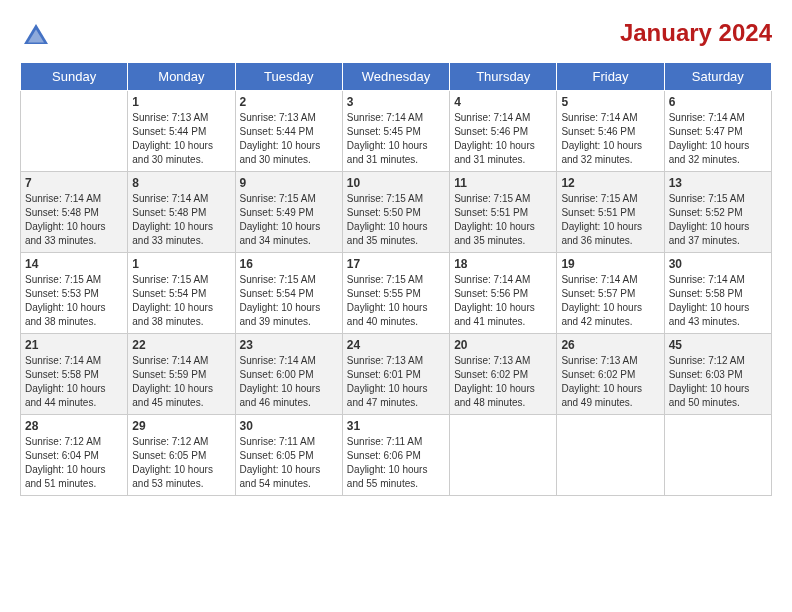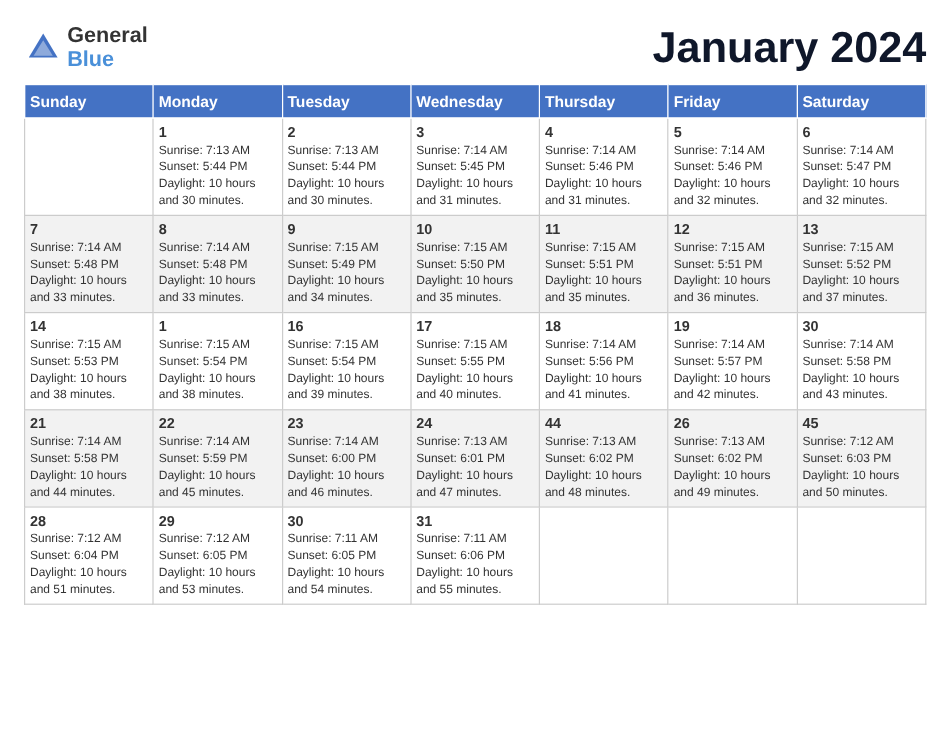--- a/index.html
+++ b/index.html
@@ -34,41 +34,41 @@
       line-height: 1.1;
     }
     .logo-icon {
       width: 32px;
       height: 32px;
     }
     .title-area {
       text-align: right;
     }
     .month-title {
-      font-size: 36px;
-      font-weight: bold;
-      color: #0f172a;
+      font-size: 24px;
+      font-weight: bold;
+      color: #b91c1c;
       line-height: 1.1;
     }
     .location-title {
       font-size: 16px;
       color: #555;
     }
     .calendar-table {
       width: 100%;
       border-collapse: collapse;
       font-size: 11px;
     }
     .calendar-table th {
       background-color: #4472c4;
       color: #fff;
       padding: 6px 4px;
-      text-align: left;
+      text-align: center;
       font-size: 13px;
-      font-weight: bold;
+      font-weight: normal;
       border: 1px solid #fff;
     }
     .calendar-table td {
       border: 1px solid #ccc;
       vertical-align: top;
       padding: 4px;
       width: calc(100% / 7);
       min-height: 80px;
       background: #fff;
     }
@@ -93,24 +93,20 @@
   </style>
 </head>
 <body>
 
 <div class="header-area">
   <div class="logo">
     <svg class="logo-icon" viewBox="0 0 40 40">
       <polygon points="20,5 35,30 5,30" fill="#4472c4"></polygon>
       <polygon points="20,12 30,28 10,28" fill="#fff" opacity="0.4"></polygon>
     </svg>
-    <div>
-      <div class="logo-text-general">General</div>
-      <div class="logo-text-blue">Blue</div>
-    </div>
   </div>
   <div class="title-area">
     <div class="month-title">January 2024</div>
   </div>
 </div>
 
 <table class="calendar-table">
   <thead>
     <tr>
       <th>Sunday</th>
@@ -221,21 +217,21 @@
         </td>
         <td>
           <span class="day-number">23</span>
           <div class="day-info">Sunrise: 7:14 AM<br>Sunset: 6:00 PM<br>Daylight: 10 hours and 46 minutes.</div>
         </td>
         <td>
           <span class="day-number">24</span>
           <div class="day-info">Sunrise: 7:13 AM<br>Sunset: 6:01 PM<br>Daylight: 10 hours and 47 minutes.</div>
         </td>
         <td>
-          <span class="day-number">44</span>
+          <span class="day-number">20</span>
           <div class="day-info">Sunrise: 7:13 AM<br>Sunset: 6:02 PM<br>Daylight: 10 hours and 48 minutes.</div>
         </td>
         <td>
           <span class="day-number">26</span>
           <div class="day-info">Sunrise: 7:13 AM<br>Sunset: 6:02 PM<br>Daylight: 10 hours and 49 minutes.</div>
         </td>
         <td>
           <span class="day-number">45</span>
           <div class="day-info">Sunrise: 7:12 AM<br>Sunset: 6:03 PM<br>Daylight: 10 hours and 50 minutes.</div>
         </td>

